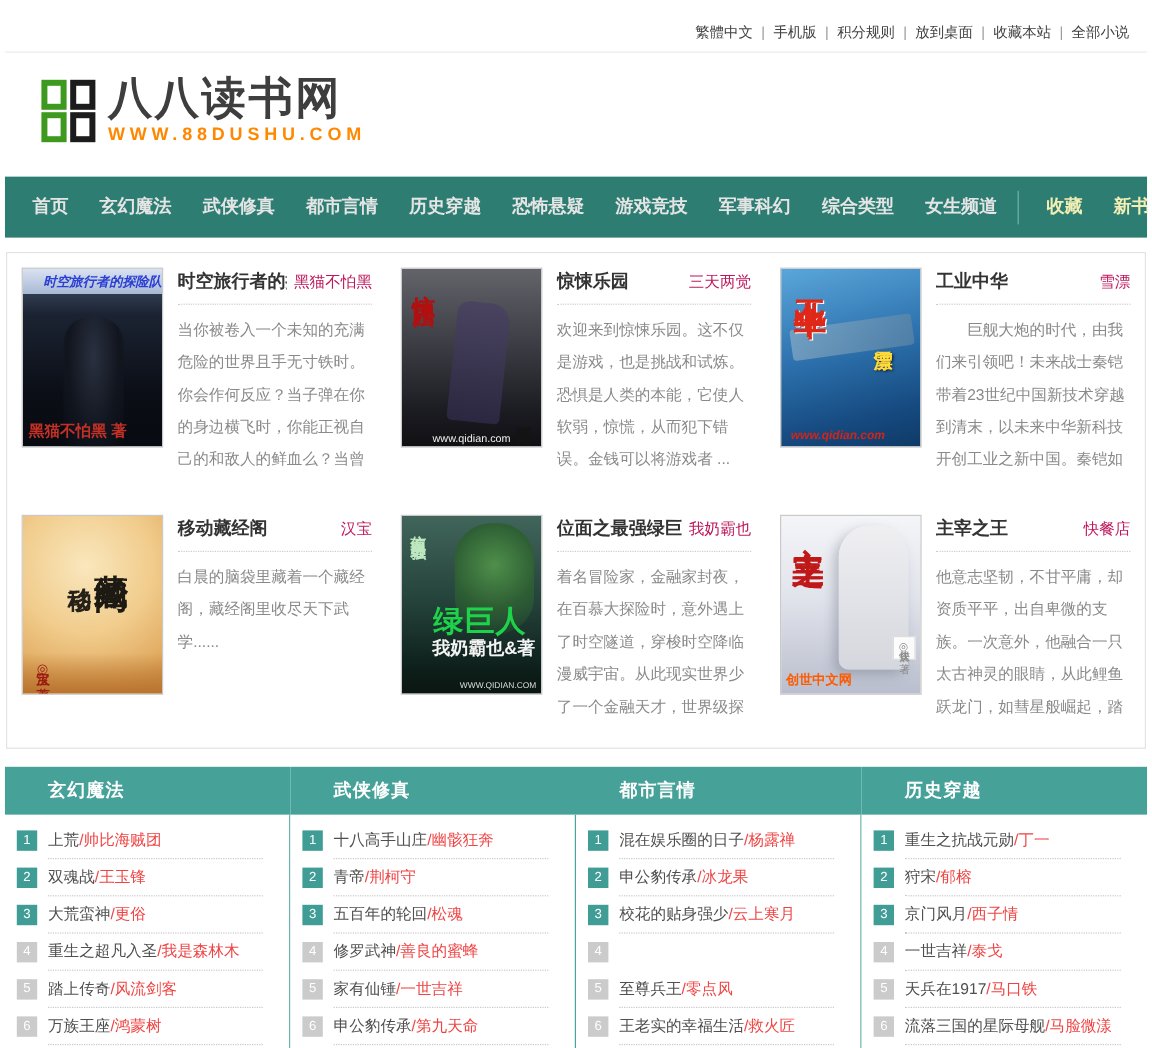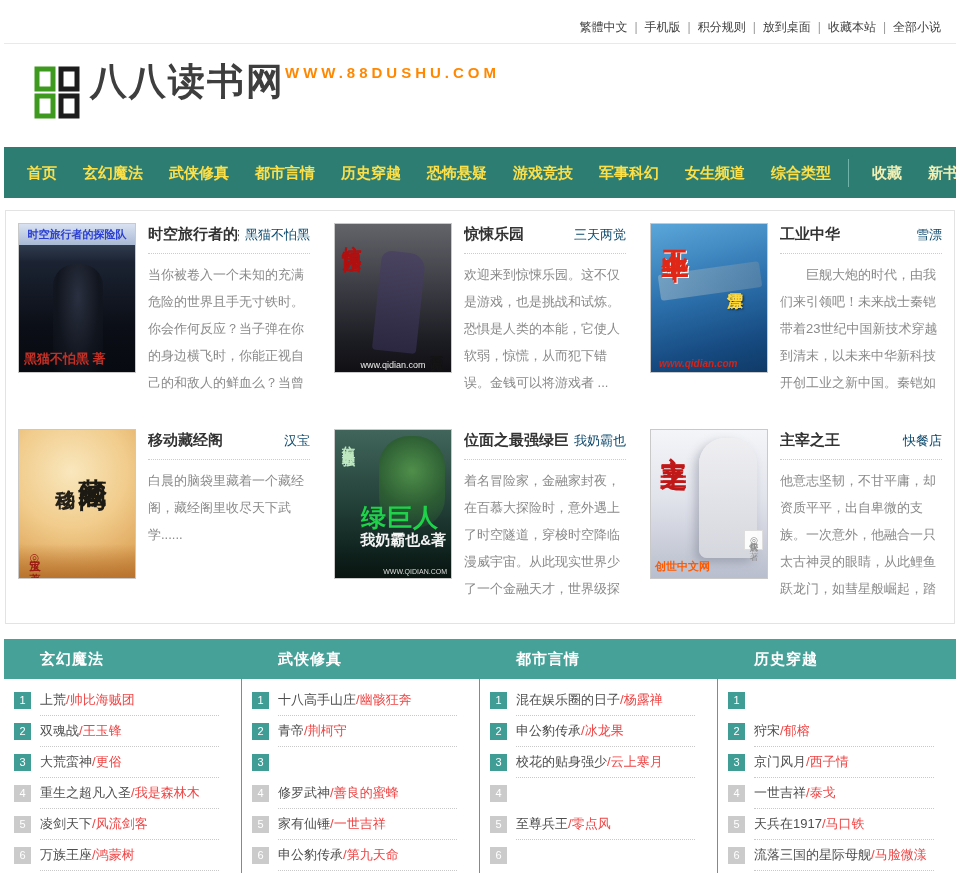--- a/index.html
+++ b/index.html
@@ -9,49 +9,49 @@
 
   
   .topbar { height:32px; line-height:31px; border-bottom:1px solid #e9e9e9; text-align:right; padding-right:8px; font-size:12px; color:#999; background:#fff; }
   .topbar a { color:#404040; text-decoration:none; margin:0 7px; cursor:pointer; }
   .topbar .sep { color:#999; }
 
   
   .header { height:103px; background:#fff; position:relative; }
   .logo { position:absolute; left:28px; top:18px; display:flex; align-items:flex-start; cursor:pointer; }
   .logo-icon { margin-right:8px; margin-top:2px; }
-  .logo-texts { display:flex; }
+  .logo-texts { display:flex; flex-direction:column; }
   .logo-title { font-size:37px; font-weight:bold; color:#3e3e3e; letter-spacing:2px; line-height:40px; }
   .logo-url { font-size:15px; font-weight:bold; color:#ff8800; letter-spacing:4px; margin-top:2px; }
 
   
   .nav { height:51px; background:#2e7d73; display:flex; align-items:center; padding:0 10px; }
-  .nav a { color:#fde047; font-size:15px; font-weight:bold; text-decoration:none; padding:0 13px; line-height:51px; cursor:pointer; white-space:nowrap; }
+  .nav a { color:#e5e5e5; font-size:15px; font-weight:bold; text-decoration:none; padding:0 13px; line-height:51px; cursor:pointer; white-space:nowrap; }
   .nav .nav-right { margin-left:auto; display:flex; align-items:center; }
   .nav .nav-divider { width:1px; height:28px; background:#6fb3aa; margin:0 10px 0 4px; }
   .nav .nav-right a { color:#f2efb4; }
 
   
   .featured { margin:12px 1px 0; border:1px solid #e3e3e3; background:#fff; padding:12px 0 18px; }
   .featured-row { display:flex; }
   .featured-row + .featured-row { margin-top:30px; }
   .card { width:33.333%; display:flex; padding-left:12px; }
   .cover { width:118px; height:150px; border:1px solid #c9c9c9; position:relative; flex:0 0 auto; display:block; overflow:hidden; cursor:pointer; }
   .card-body { flex:1; min-width:0; margin:2px 12px 0 12px; }
   .card-head { display:flex; justify-content:space-between; align-items:baseline; padding-bottom:9px; border-bottom:1px dotted #ccc; }
   .card-title { font-size:15px; font-weight:bold; color:#333; text-decoration:none; white-space:nowrap; overflow:hidden; cursor:pointer; }
-  .card-author { font-size:13px; color:#0c4a6e; text-decoration:none; white-space:nowrap; margin-left:6px; cursor:pointer; }
+  .card-author { font-size:13px; color:#be185d; text-decoration:none; white-space:nowrap; margin-left:6px; cursor:pointer; }
   .card-desc { margin-top:7px; font-size:13px; color:#8a8a8a; line-height:27px; max-height:138px; overflow:hidden; }
 
   
   .cover span { position:absolute; }
   .vtext { writing-mode:vertical-rl; }
   .c1 { background:linear-gradient(180deg,#47586f 0%,#1b2332 26%,#0b0e16 70%,#070a10 100%); }
   .c1::after{content:"";position:absolute;left:34px;top:40px;width:50px;height:108px;background:radial-gradient(ellipse at 50% 30%,#2a3040 0%,#11151e 60%,transparent 100%);border-radius:22px 22px 0 0;}
-  .cv1-top { top:0; left:0; right:0; text-align:center; font-size:11px; font-weight:bold; color:#2b3fd4; background:linear-gradient(180deg,#d9e2f2,#a9b9d4); padding:3px 0; z-index:2; }
+  .cv1-top { top:0; left:0; right:0; text-align:right; font-size:11px; font-weight:bold; color:#2b3fd4; background:linear-gradient(180deg,#d9e2f2,#a9b9d4); padding:3px 0; z-index:2;font-style:italic; }
   .cv1-bottom { bottom:4px; left:5px; font-size:13px; font-weight:bold; color:#c33026; z-index:2; }
   .c2 { background:linear-gradient(180deg,#63636a 0%,#3a3a42 45%,#1b1b22 80%,#101014 100%); }
   .c2::after{content:"";position:absolute;left:42px;top:28px;width:44px;height:100px;background:linear-gradient(180deg,#4a4460,#2b2740);border-radius:10px 16px 4px 4px;transform:rotate(6deg);}
   .cv2-left { left:4px; top:6px; font-size:19px; font-weight:bold; color:#b01010; letter-spacing:3px; z-index:2; }
   .cv2-right { right:6px; bottom:26px; font-size:13px; font-weight:bold; color:#141414; z-index:2; }
   .cv2-site { bottom:2px; left:0; right:0; text-align:center; font-size:9px; color:#eee; z-index:2; }
   .c3 { background:linear-gradient(165deg,#5aa6da 0%,#2d72ae 45%,#164a80 80%,#0f3a67 100%); }
   .c3::after{content:"";position:absolute;left:8px;top:44px;width:102px;height:26px;background:linear-gradient(90deg,#9fb8c8,#6d8da6);border-radius:3px;transform:rotate(-8deg);opacity:.55;}
   .cv3-main { left:6px; top:4px; font-size:27px; font-weight:bold; color:#e02818; text-shadow:1px 1px 0 #fff; letter-spacing:2px; z-index:2; }
   .cv3-author { right:22px; top:56px; font-size:16px; font-weight:bold; color:#ffd83a; text-shadow:1px 1px 2px rgba(0,0,0,.5); z-index:2; }
@@ -115,22 +115,22 @@
 
   <div class="nav">
     <a>首页</a>
     <a>玄幻魔法</a>
     <a>武侠修真</a>
     <a>都市言情</a>
     <a>历史穿越</a>
     <a>恐怖悬疑</a>
     <a>游戏竞技</a>
     <a>军事科幻</a>
+    <a>综合类型</a>
     <a>女生频道</a>
-    <a>综合类型</a>
     <div class="nav-right">
       <span class="nav-divider"></span>
       <a>收藏</a>
       <a>新书</a>
 
     </div>
   </div>
 
   <div class="featured">
     <div class="featured-row">
@@ -261,21 +261,21 @@
           <div class="book-item">
             <span class="rank">4</span>
             <span class="bi-line">
                 <a class="bi-title">重生之超凡入圣</a>
                 <a class="bi-author">我是森林木</a>
               </span>
           </div>
           <div class="book-item">
             <span class="rank">5</span>
             <span class="bi-line">
-                <a class="bi-title">凌剑天下</a>
+                <a class="bi-title">踏上传奇</a>
                 <a class="bi-author">风流剑客</a>
               </span>
           </div>
           <div class="book-item">
             <span class="rank">6</span>
             <span class="bi-line">
                 <a class="bi-title">万族王座</a>
                 <a class="bi-author">鸿蒙树</a>
               </span>
           </div>
@@ -301,20 +301,24 @@
           </div>
           <div class="book-item">
             <span class="rank rank-top">2</span>
             <span class="bi-line">
                 <a class="bi-title">青帝</a>
                 <a class="bi-author">荆柯守</a>
               </span>
           </div>
           <div class="book-item">
             <span class="rank rank-top">3</span>
+            <span class="bi-line">
+                <a class="bi-title">五百年的轮回</a>
+                <a class="bi-author">松魂</a>
+              </span>
           </div>
           <div class="book-item">
             <span class="rank">4</span>
             <span class="bi-line">
                 <a class="bi-title">修罗武神</a>
                 <a class="bi-author">善良的蜜蜂</a>
               </span>
           </div>
           <div class="book-item">
             <span class="rank">5</span>
@@ -369,36 +373,44 @@
           </div>
           <div class="book-item">
             <span class="rank">5</span>
             <span class="bi-line">
                 <a class="bi-title">至尊兵王</a>
                 <a class="bi-author">零点风</a>
               </span>
           </div>
           <div class="book-item">
             <span class="rank">6</span>
+            <span class="bi-line">
+                <a class="bi-title">王老实的幸福生活</a>
+                <a class="bi-author">救火匠</a>
+              </span>
           </div>
           <div class="book-item">
             <span class="rank">7</span>
             <span class="bi-line">
                 <a class="bi-title">傲世神皇</a>
                 <a class="bi-author">天羽山庄1</a>
               </span>
           </div>
         </div>
       </div>
 
       <div class="cat-col">
         <div class="cat-head"><a>历史穿越</a></div>
         <div class="cat-list">
           <div class="book-item">
             <span class="rank rank-top">1</span>
+            <span class="bi-line">
+                <a class="bi-title">重生之抗战元勋</a>
+                <a class="bi-author">丁一</a>
+              </span>
           </div>
           <div class="book-item">
             <span class="rank rank-top">2</span>
             <span class="bi-line">
                 <a class="bi-title">狩宋</a>
                 <a class="bi-author">郁榕</a>
               </span>
           </div>
           <div class="book-item">
             <span class="rank rank-top">3</span>

